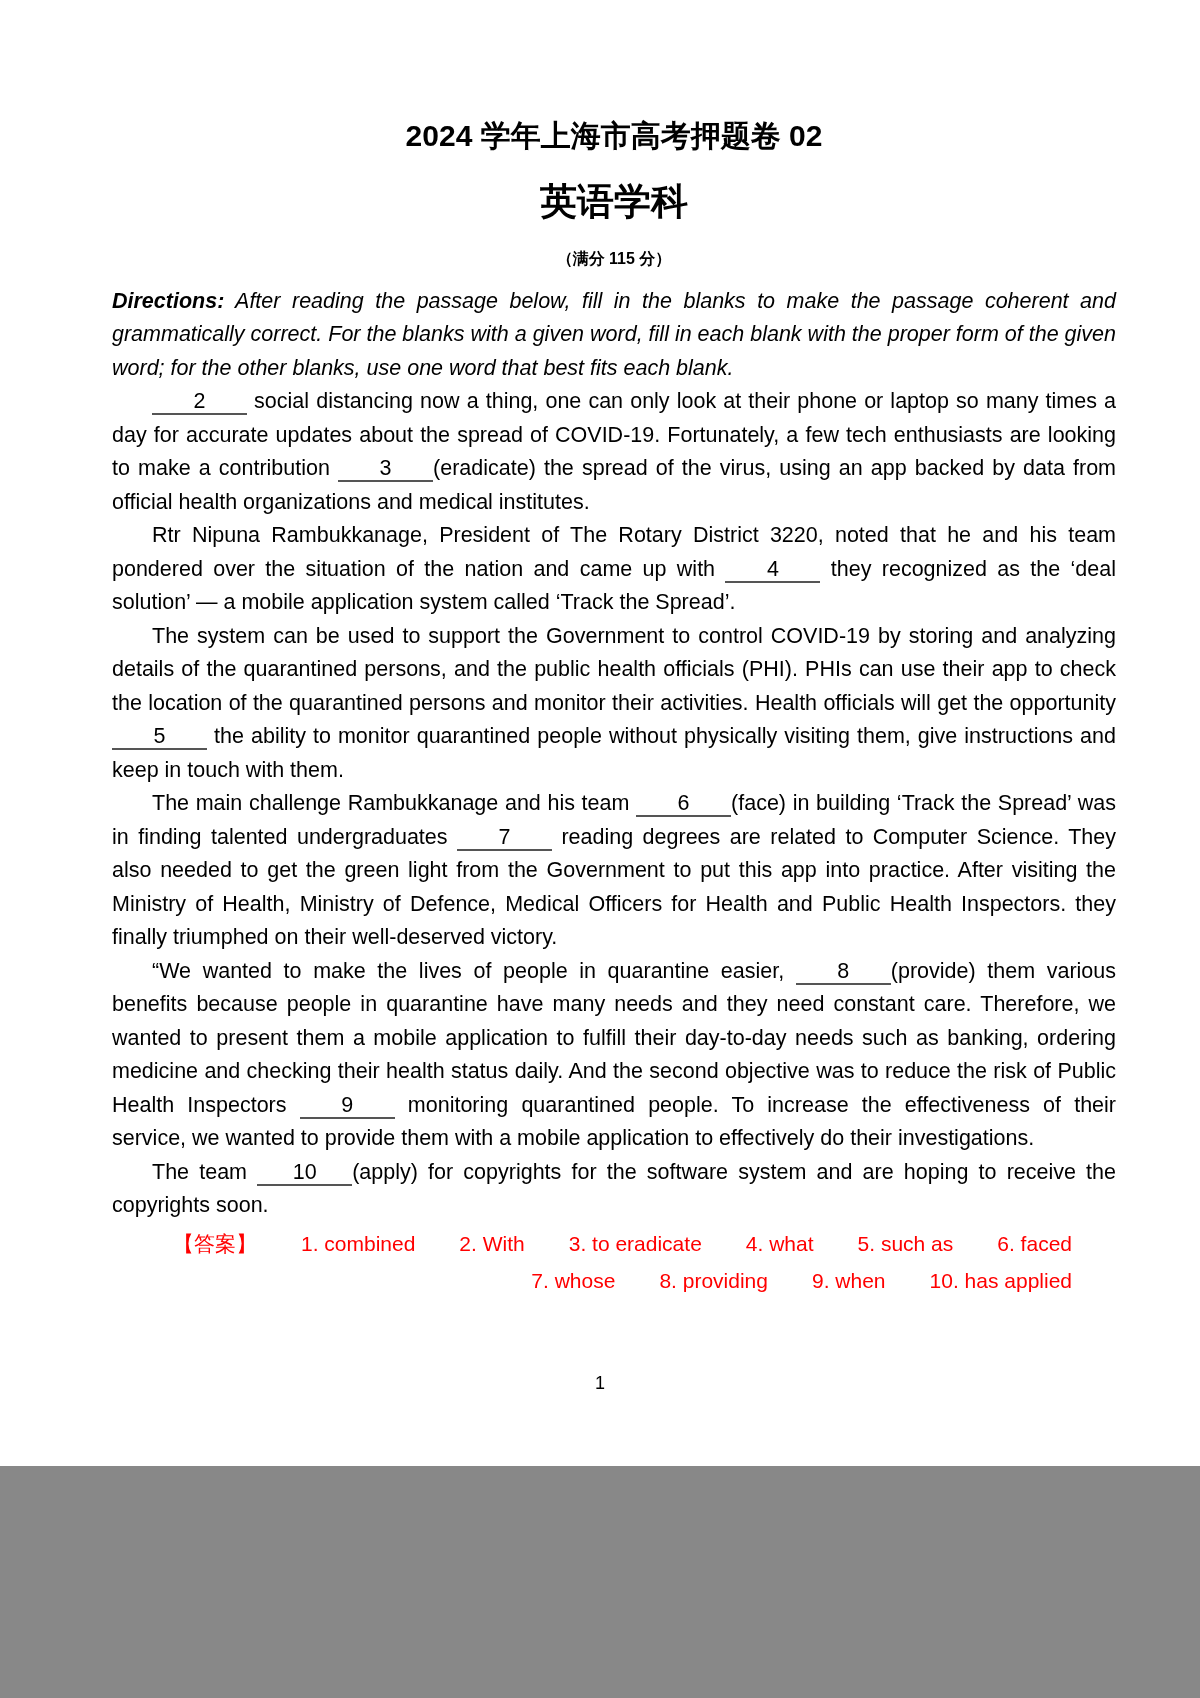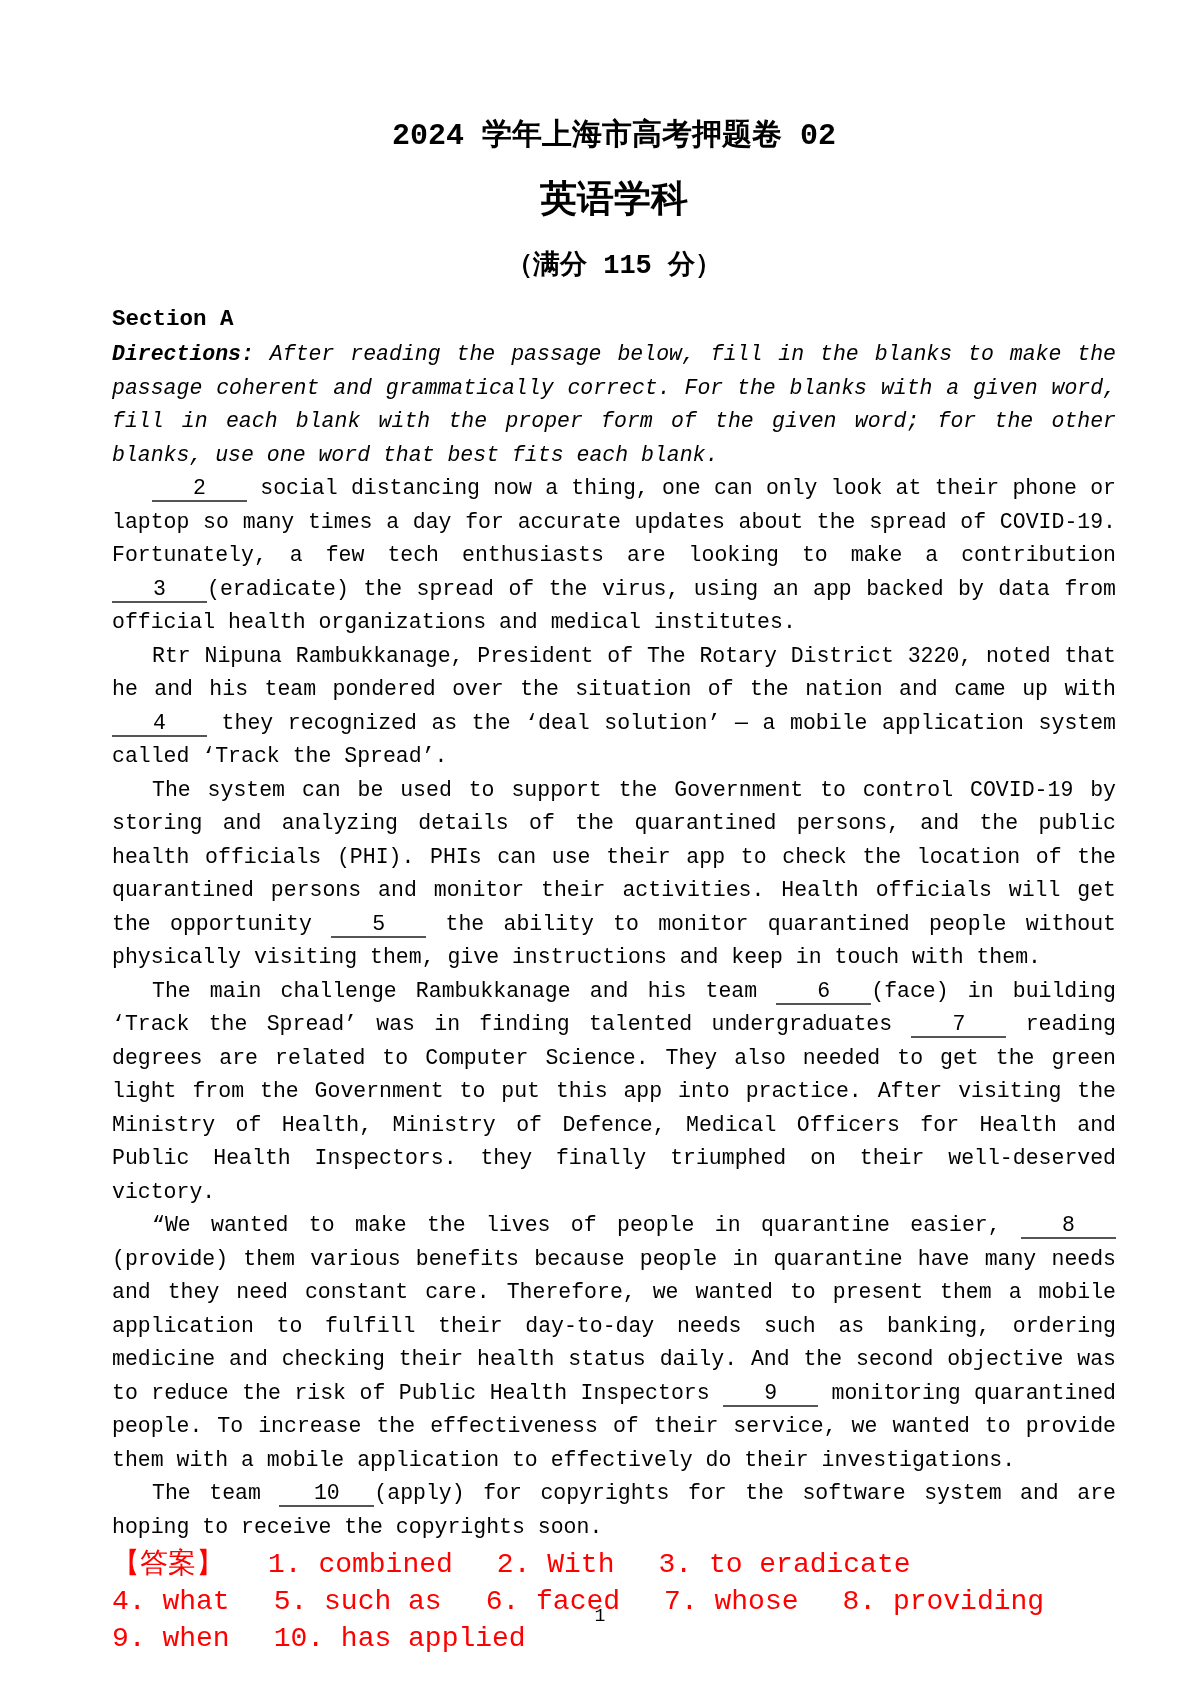--- a/index.html
+++ b/index.html
@@ -1,22 +1,22 @@
 <!DOCTYPE html>
 <html><head>
 <meta charset="utf-8">
 <style>
   html, body { margin: 0; padding: 0; background: #888; }
   .page {
     width: 1200px;
-    height: 1698px;
+    height: 1466px;
     margin: 0 auto;
     background: #ffffff;
     position: relative;
-    font-family: Liberation Mono, monospace;
+    font-family: Liberation Sans, sans-serif;
     color: #000;
     overflow: hidden;
   }
   .content {
     padding: 116px 84px 0 112px;
   }
   .title-main {
     font-size: 30px;
     font-weight: bold;
     text-align: center;
@@ -24,21 +24,21 @@
     line-height: 1.35;
   }
   .title-subject {
     font-size: 37px;
     font-weight: bold;
     text-align: center;
     margin: 0 0 22px 0;
     line-height: 1.35;
   }
   .subtitle {
-    font-size: 27px;
+    font-size: 16px;
     font-weight: bold;
     text-align: center;
     margin: 0 0 14px 0;
     line-height: 1.4;
   }
   .section-heading {
     font-size: 22.5px;
     font-weight: bold;
     text-align: left;
     margin: 6px 0 0 0;
@@ -69,24 +69,24 @@
   .blank {
     display: inline-block;
     min-width: 95px;
     text-align: center;
     text-indent: 0;
     border-bottom: 2px solid #555;
     line-height: 24px;
     vertical-align: baseline;
   }
   .answer-key {
-    font-size: 28px;
+    font-size: 21px;
     margin: 2px 0 0 0;
     line-height: 37px;
-    text-align: left;
+    text-align: right;
   }
   .answer-item {
     display: inline-block;
     margin-right: 44px;
   }
   .page-number {
     position: absolute;
     bottom: 72px;
     left: 0;
     width: 100%;
@@ -97,21 +97,20 @@
 </head>
 <body>
 
 <div class="page">
   <div class="content">
 
     <p class="title-main">2024 学年上海市高考押题卷 02</p>
     <p class="title-subject">英语学科</p>
     <p class="subtitle">（满分 115 分）</p>
 
-    <p class="section-subheading">Section A</p>
 
     <p class="directions"><span class="dir-label">Directions:</span><span> After reading the passage below, fill in the blanks to make the passage coherent and grammatically correct. For the blanks with a given word, fill in each blank with the proper form of the given word; for the other blanks, use one word that best fits each blank.</span></p>
 
     <div>
         <p class="body-para"><span class="blank">2</span> social distancing now a thing, one can only look at their phone or laptop so many times a day for accurate updates about the spread of COVID-19. Fortunately, a few tech enthusiasts are looking to make a contribution <span class="blank">3</span>(eradicate) the spread of the virus, using an app backed by data from official health organizations and medical institutes.</p>
         <p class="body-para">Rtr Nipuna Rambukkanage, President of The Rotary District 3220, noted that he and his team pondered over the situation of the nation and came up with <span class="blank">4</span> they recognized as the ‘deal solution’ —  a mobile application system called ‘Track the Spread’.</p>
         <p class="body-para">The system can be used to support the Government to control COVID-19 by storing and analyzing details of the quarantined persons, and the public health officials (PHI). PHIs can use their app to check the location of the quarantined persons and monitor their activities. Health officials will get the opportunity <span class="blank">5</span> the ability to monitor quarantined people without physically visiting them, give instructions and keep in touch with them.</p>
         <p class="body-para">The main challenge Rambukkanage and his team <span class="blank">6</span>(face) in building ‘Track the Spread’ was in finding talented undergraduates <span class="blank">7</span> reading degrees are related to Computer Science. They also needed to get the green light from the Government to put this app into practice. After visiting the Ministry of Health, Ministry of Defence, Medical Officers for Health and Public Health Inspectors. they finally triumphed on their well-deserved victory.</p>
         <p class="body-para">“We wanted to make the lives of people in quarantine easier, <span class="blank">8</span>(provide) them various benefits because people in quarantine have many needs and they need constant care. Therefore, we wanted to present them a mobile application to fulfill their day-to-day needs such as banking, ordering medicine and checking their health status daily. And the second objective was to reduce the risk of Public Health Inspectors <span class="blank">9</span> monitoring quarantined people. To increase the effectiveness of their service, we wanted to provide them with a mobile application to effectively do their investigations.</p>
         <p class="body-para">The team <span class="blank">10</span>(apply) for copyrights for the software system and are hoping to receive the copyrights soon.</p>

